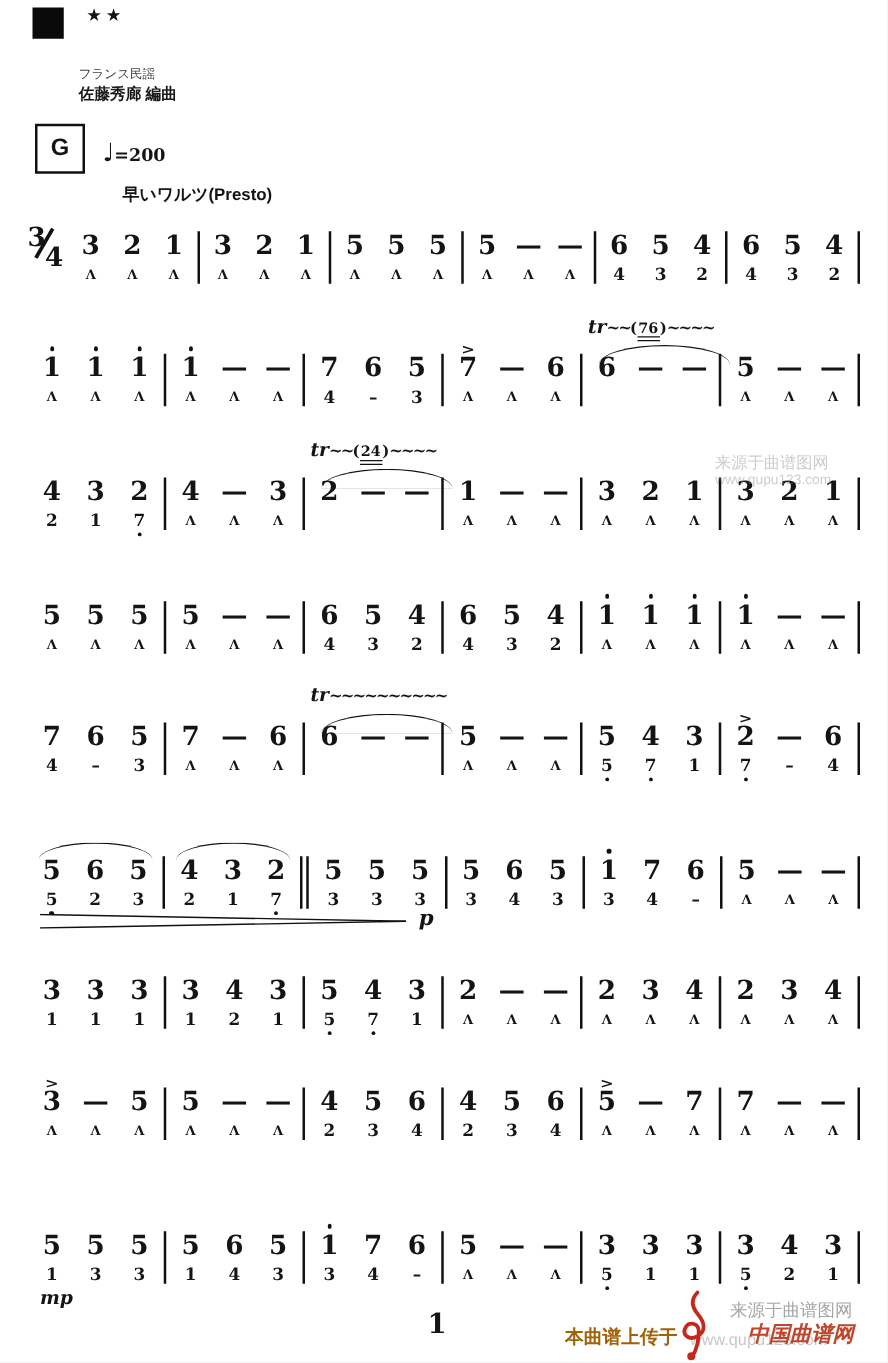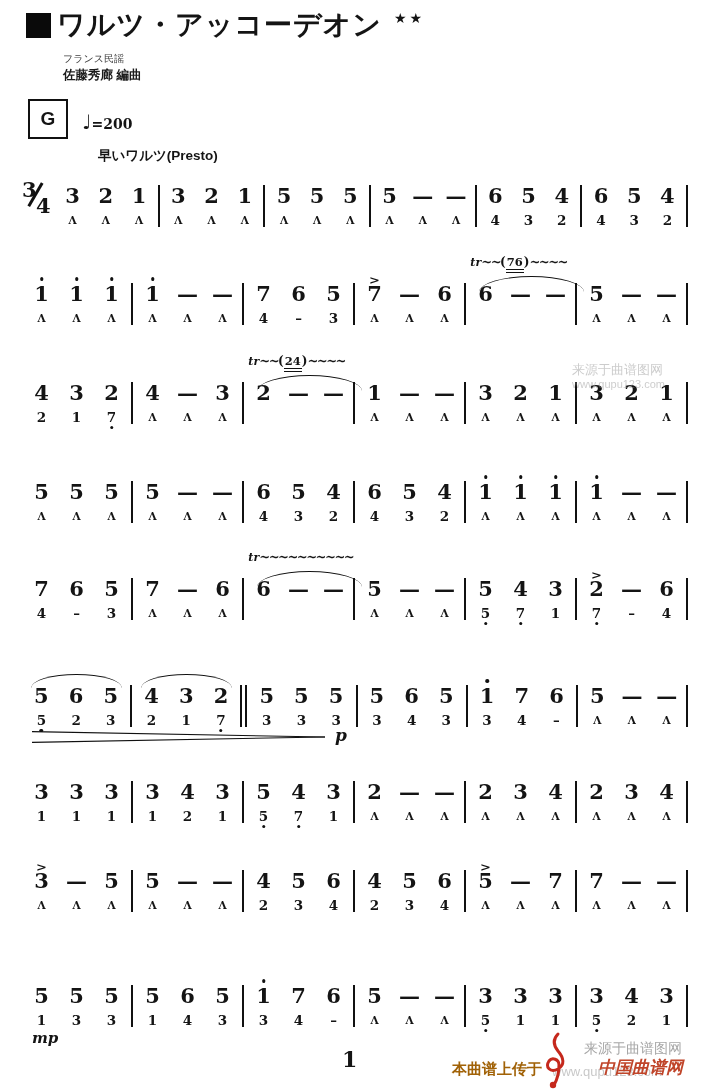--- a/index.html
+++ b/index.html
@@ -33,21 +33,21 @@
   .note.bot.caret{font-size:10.5px;}
   .accent{position:absolute;font-style:normal;left:50%;top:-13px;transform:translateX(-50%) scaleY(.85);font-size:13px;}
   .oct-up{position:absolute;left:50%;top:-4px;transform:translateX(-50%);width:3.5px;height:3.5px;background:#111;border-radius:50%;}
   .oct-down{position:absolute;left:50%;bottom:-4px;transform:translateX(-50%);width:3.5px;height:3.5px;background:#111;border-radius:50%;}
   .bar{flex:0 0 2px;background:#111;height:42px;margin-top:2px;}
   .bar.dbl{flex:0 0 7px;background:transparent;border-left:2px solid #111;border-right:2px solid #111;box-sizing:border-box;}
   .slur{position:absolute;left:8%;width:84%;top:-9px;height:13px;border-top:1.8px solid #111;
         border-radius:50% 50% 0 0/100% 100% 0 0;}
   .slur.slur-wide{left:12%;width:96%;top:-5px;height:15px;}
   .trill{position:absolute;top:-30px;left:4%;white-space:nowrap;font-family:"DejaVu Serif",serif;font-weight:700;z-index:2;}
-  .trill em{font-size:11px;}
+  .trill em{font-size:15px;}
   .trill .wave{font-size:13px;letter-spacing:-1.5px;font-style:normal;}
   .trill .tnum{font-size:11.5px;border-bottom:4px double #111;padding:0 1px;}
   .trill .pa{font-size:12px;}
   .hairpin{position:absolute;left:1.5%;top:48px;width:44%;height:12px;}
   .dyn{position:absolute;font-family:"DejaVu Serif",serif;font-style:italic;font-weight:700;}
   .dyn.p-dyn{left:47%;top:42px;font-size:17px;}
   .dyn.mp-dyn{left:1.5%;top:46px;font-size:15px;}
   
   .wm-mid{position:absolute;left:572px;top:362px;width:136px;color:#8f8f8f;opacity:.45;line-height:1.25;}
   .wm-mid .l1{font-size:13px;}
@@ -59,21 +59,20 @@
   .fw-site{position:absolute;left:598px;top:1056px;font-size:17px;font-weight:700;font-style:italic;color:#c0452a;}
   .clef{position:absolute;left:538px;top:1030px;width:36px;height:60px;}
 </style>
 </head>
 <body>
 
 <div class="page">
 
   <div class="title-row">
     <span class="tsq"></span>
-    <span class="title">ワルツ・アッコーデオン</span>
     <span class="stars">★★</span>
   </div>
   <div class="origin">フランス民謡</div>
   <div class="arranger">佐藤秀廊 編曲</div>
   <div class="keybox">
     <span>G</span>
   </div>
   <div class="tempo">
     <span class="tn">♩</span><span class="tv">=200</span>
   </div>

